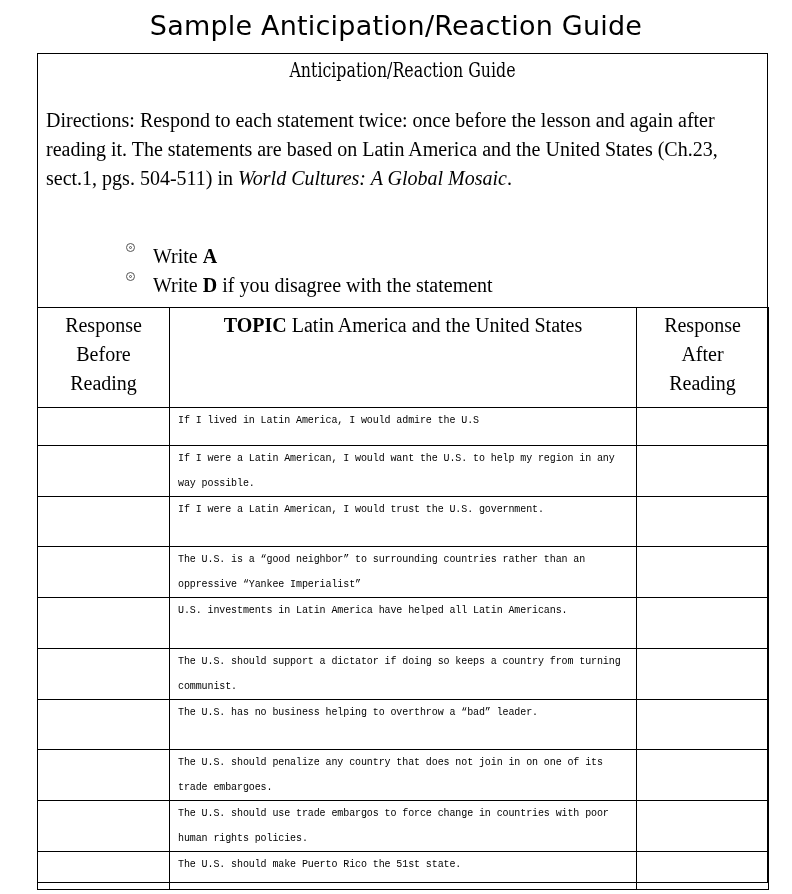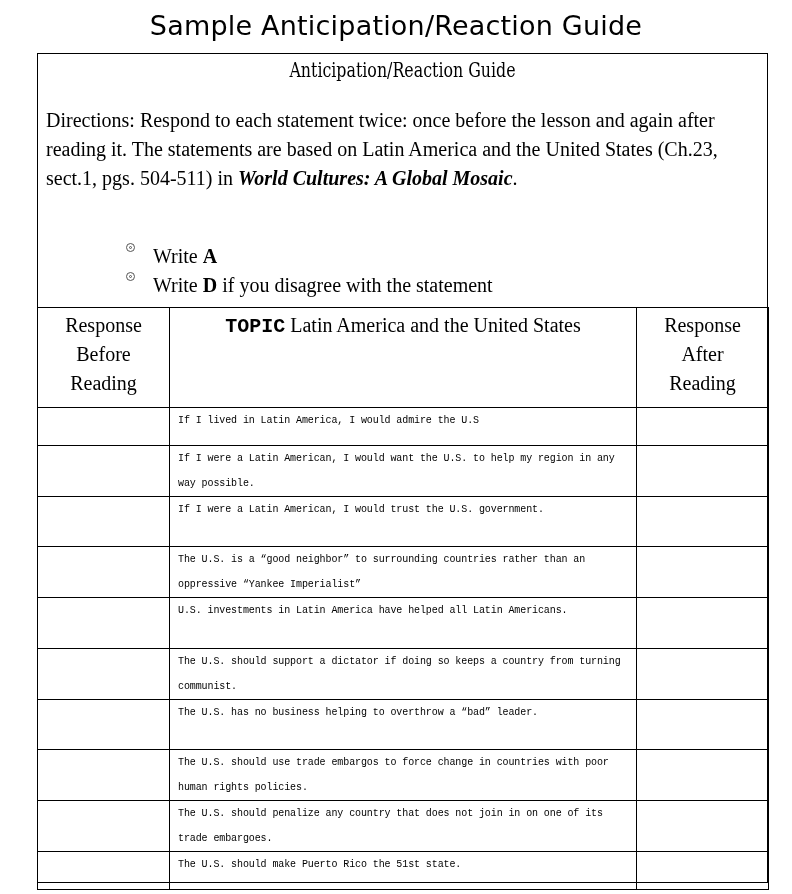--- a/index.html
+++ b/index.html
@@ -24,21 +24,21 @@
     text-align: center; font-size: 20px; line-height: 28px;
     font-family: "DejaVu Serif", serif; font-stretch: condensed;
     transform: scaleX(0.88); transform-origin: center;
   }
   .directions {
     position: absolute; left: 46px; top: 106px; width: 716px;
     font-size: 20px; line-height: 29px;
     font-family: "Liberation Serif", serif;
   }
   .directions b { font-weight: normal; }
-  .directions i { font-style: italic; font-weight: bold; }
+  .directions i { font-style: italic; }
   .bullets {
     position: absolute; left: 126px; top: 242px; width: 600px;
     font-size: 20px; line-height: 29px; margin: 0; padding: 0; list-style: none;
   }
   .bullets li { display: flex; }
   .bullet-glyph {
     display: inline-block; width: 9px; height: 9px; border: 1.5px solid #555;
     border-radius: 50%; margin-right: 18px; position: relative; top: 1px;
     box-sizing: border-box;
   }
@@ -59,21 +59,21 @@
   .grid .col-before { width: 132px; }
   .grid .col-topic { width: 467px; }
   .grid .col-after { width: 132px; }
   .head-side {
     text-align: center; font-size: 20px; line-height: 29px; padding-top: 3px !important;
     font-family: Liberation Serif, serif;
   }
   .head-topic {
     text-align: center; font-size: 20px; line-height: 29px; padding-top: 3px !important;
   }
-  .head-topic b { font-weight: bold; font-family: Liberation Mono, monospace; }
+  .head-topic b { font-weight: bold; }
   .stmt {
     font-family: Liberation Mono, monospace;
     font-size: 10px; line-height: 25px; padding: 0 6px 0 8px !important;
     letter-spacing: -0.1px;
   }
   .answer-cell { cursor: text; }
 </style>
 </head>
 <body>
 
@@ -151,26 +151,26 @@
         <td class="stmt">The U.S. should support a dictator if doing so keeps a country from turning communist.</td>
         <td class="answer-cell"></td>
       </tr>
       <tr style="height: 50px;">
         <td class="answer-cell"></td>
         <td class="stmt">The U.S. has no business helping to overthrow a “bad” leader.</td>
         <td class="answer-cell"></td>
       </tr>
       <tr style="height: 50px;">
         <td class="answer-cell"></td>
-        <td class="stmt">The U.S. should use trade embargos to force change in countries with poor human rights policies.</td>
+        <td class="stmt">The U.S. should penalize any country that does not join in on one of its trade embargoes.</td>
         <td class="answer-cell"></td>
       </tr>
       <tr style="height: 50px;">
         <td class="answer-cell"></td>
-        <td class="stmt">The U.S. should penalize any country that does not join in on one of its trade embargoes.</td>
+        <td class="stmt">The U.S. should use trade embargos to force change in countries with poor human rights policies.</td>
         <td class="answer-cell"></td>
       </tr>
       <tr style="height: 38px;">
         <td class="answer-cell"></td>
         <td class="stmt">The U.S. should make Puerto Rico the 51st state.</td>
         <td class="answer-cell"></td>
       </tr>
     </tbody>
 </table>
 

